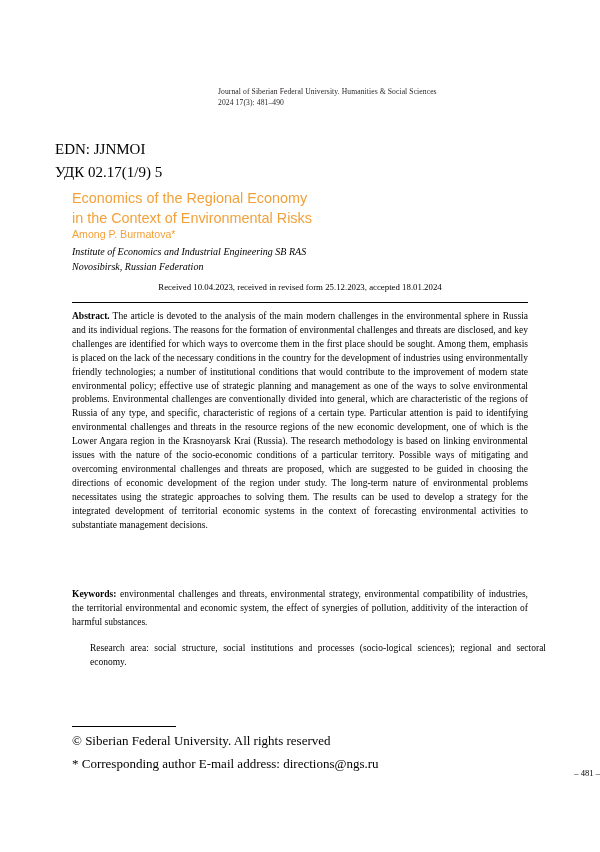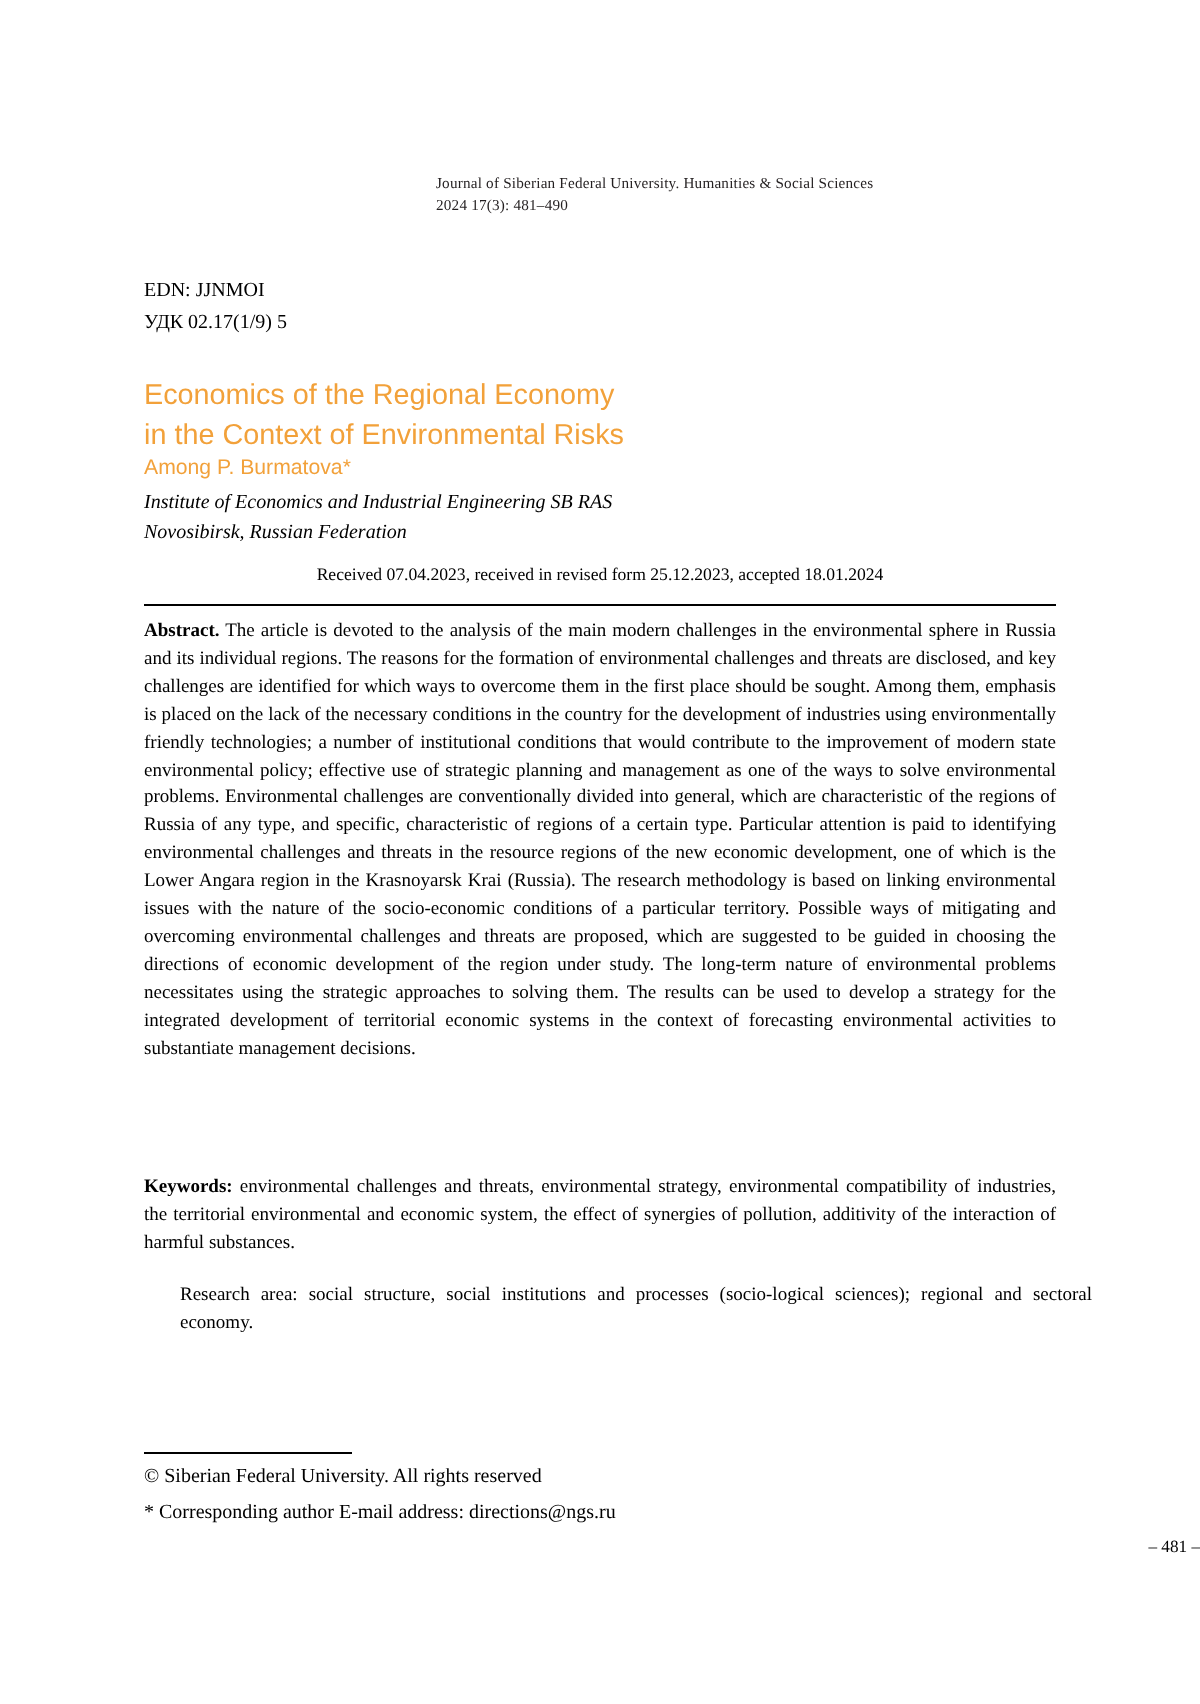--- a/index.html
+++ b/index.html
@@ -30,23 +30,23 @@
     font-size: 7.6px;
     line-height: 1.45;
     color: #231f20;
     letter-spacing: 0.1px;
   }
   .journal-header div {
     white-space: nowrap;
   }
   .meta-block {
     position: absolute;
-    left: 72px;
+    left: 55px;
     top: 138px;
-    font-size: 10px;
+    font-size: 15px;
     line-height: 1.55;
     color: #000;
     font-family: Liberation Serif, serif;
   }
   .title {
     position: absolute;
     left: 72px;
     top: 178px;
     width: 460px;
     font-family: "Liberation Sans", sans-serif;
@@ -129,21 +129,21 @@
     top: 726px;
     width: 104px;
     border-top: 0.7px solid #000;
     height: 0;
   }
   .footnotes {
     position: absolute;
     left: 72px;
     top: 730px;
     width: 456px;
-    font-size: 10px;
+    font-size: 13px;
     line-height: 1.75;
     color: #000;
   }
   .footnotes .fn-star {
     white-space: nowrap;
   }
   .page-number {
     position: absolute;
     left: 0;
     top: 768px;
@@ -173,21 +173,21 @@
     <span class="line2">in the Context of Environmental Risks</span>
   </h1>
 
   <div class="author">Among P. Burmatova*</div>
 
   <div class="affiliation">
     <div>Institute of Economics and Industrial Engineering SB RAS</div>
     <div>Novosibirsk, Russian Federation</div>
   </div>
 
-  <div class="received">Received 07.04.2023, received in revised form 25.12.2023, accepted 18.01.2024</div>
+  <div class="received">Received 10.04.2023, received in revised form 25.12.2023, accepted 18.01.2024</div>
 
   <div class="rule rule-top"></div>
 
   <div class="abstract">
     <b>Abstract.</b><span> The article is devoted to the analysis of the main modern challenges in the environmental sphere in Russia and its individual regions. The reasons for the formation of environmental challenges and threats are disclosed, and key challenges are identified for which ways to overcome them in the first place should be sought. Among them, emphasis is placed on the lack of the necessary conditions in the country for the development of industries using environmentally friendly technologies; a number of institutional conditions that would contribute to the improvement of modern state environmental policy; effective use of strategic planning and management as one of the ways to solve environmental problems. Environmental challenges are conventionally divided into general, which are characteristic of the regions of Russia of any type, and specific, characteristic of regions of a certain type. Particular attention is paid to identifying environmental challenges and threats in the resource regions of the new economic development, one of which is the Lower Angara region in the Krasnoyarsk Krai (Russia). The research methodology is based on linking environmental issues with the nature of the socio-economic conditions of a particular territory. Possible ways of mitigating and overcoming environmental challenges and threats are proposed, which are suggested to be guided in choosing the directions of economic development of the region under study. The long-term nature of environmental problems necessitates using the strategic approaches to solving them. The results can be used to develop a strategy for the integrated development of territorial economic systems in the context of forecasting environmental activities to substantiate management decisions.</span>
   </div>
 
   <div class="keywords">
     <b>Keywords:</b><span> environmental challenges and threats, environmental strategy, environmental compatibility of industries, the territorial environmental and economic system, the effect of synergies of pollution, additivity of the interaction of harmful substances.</span>
   </div>

